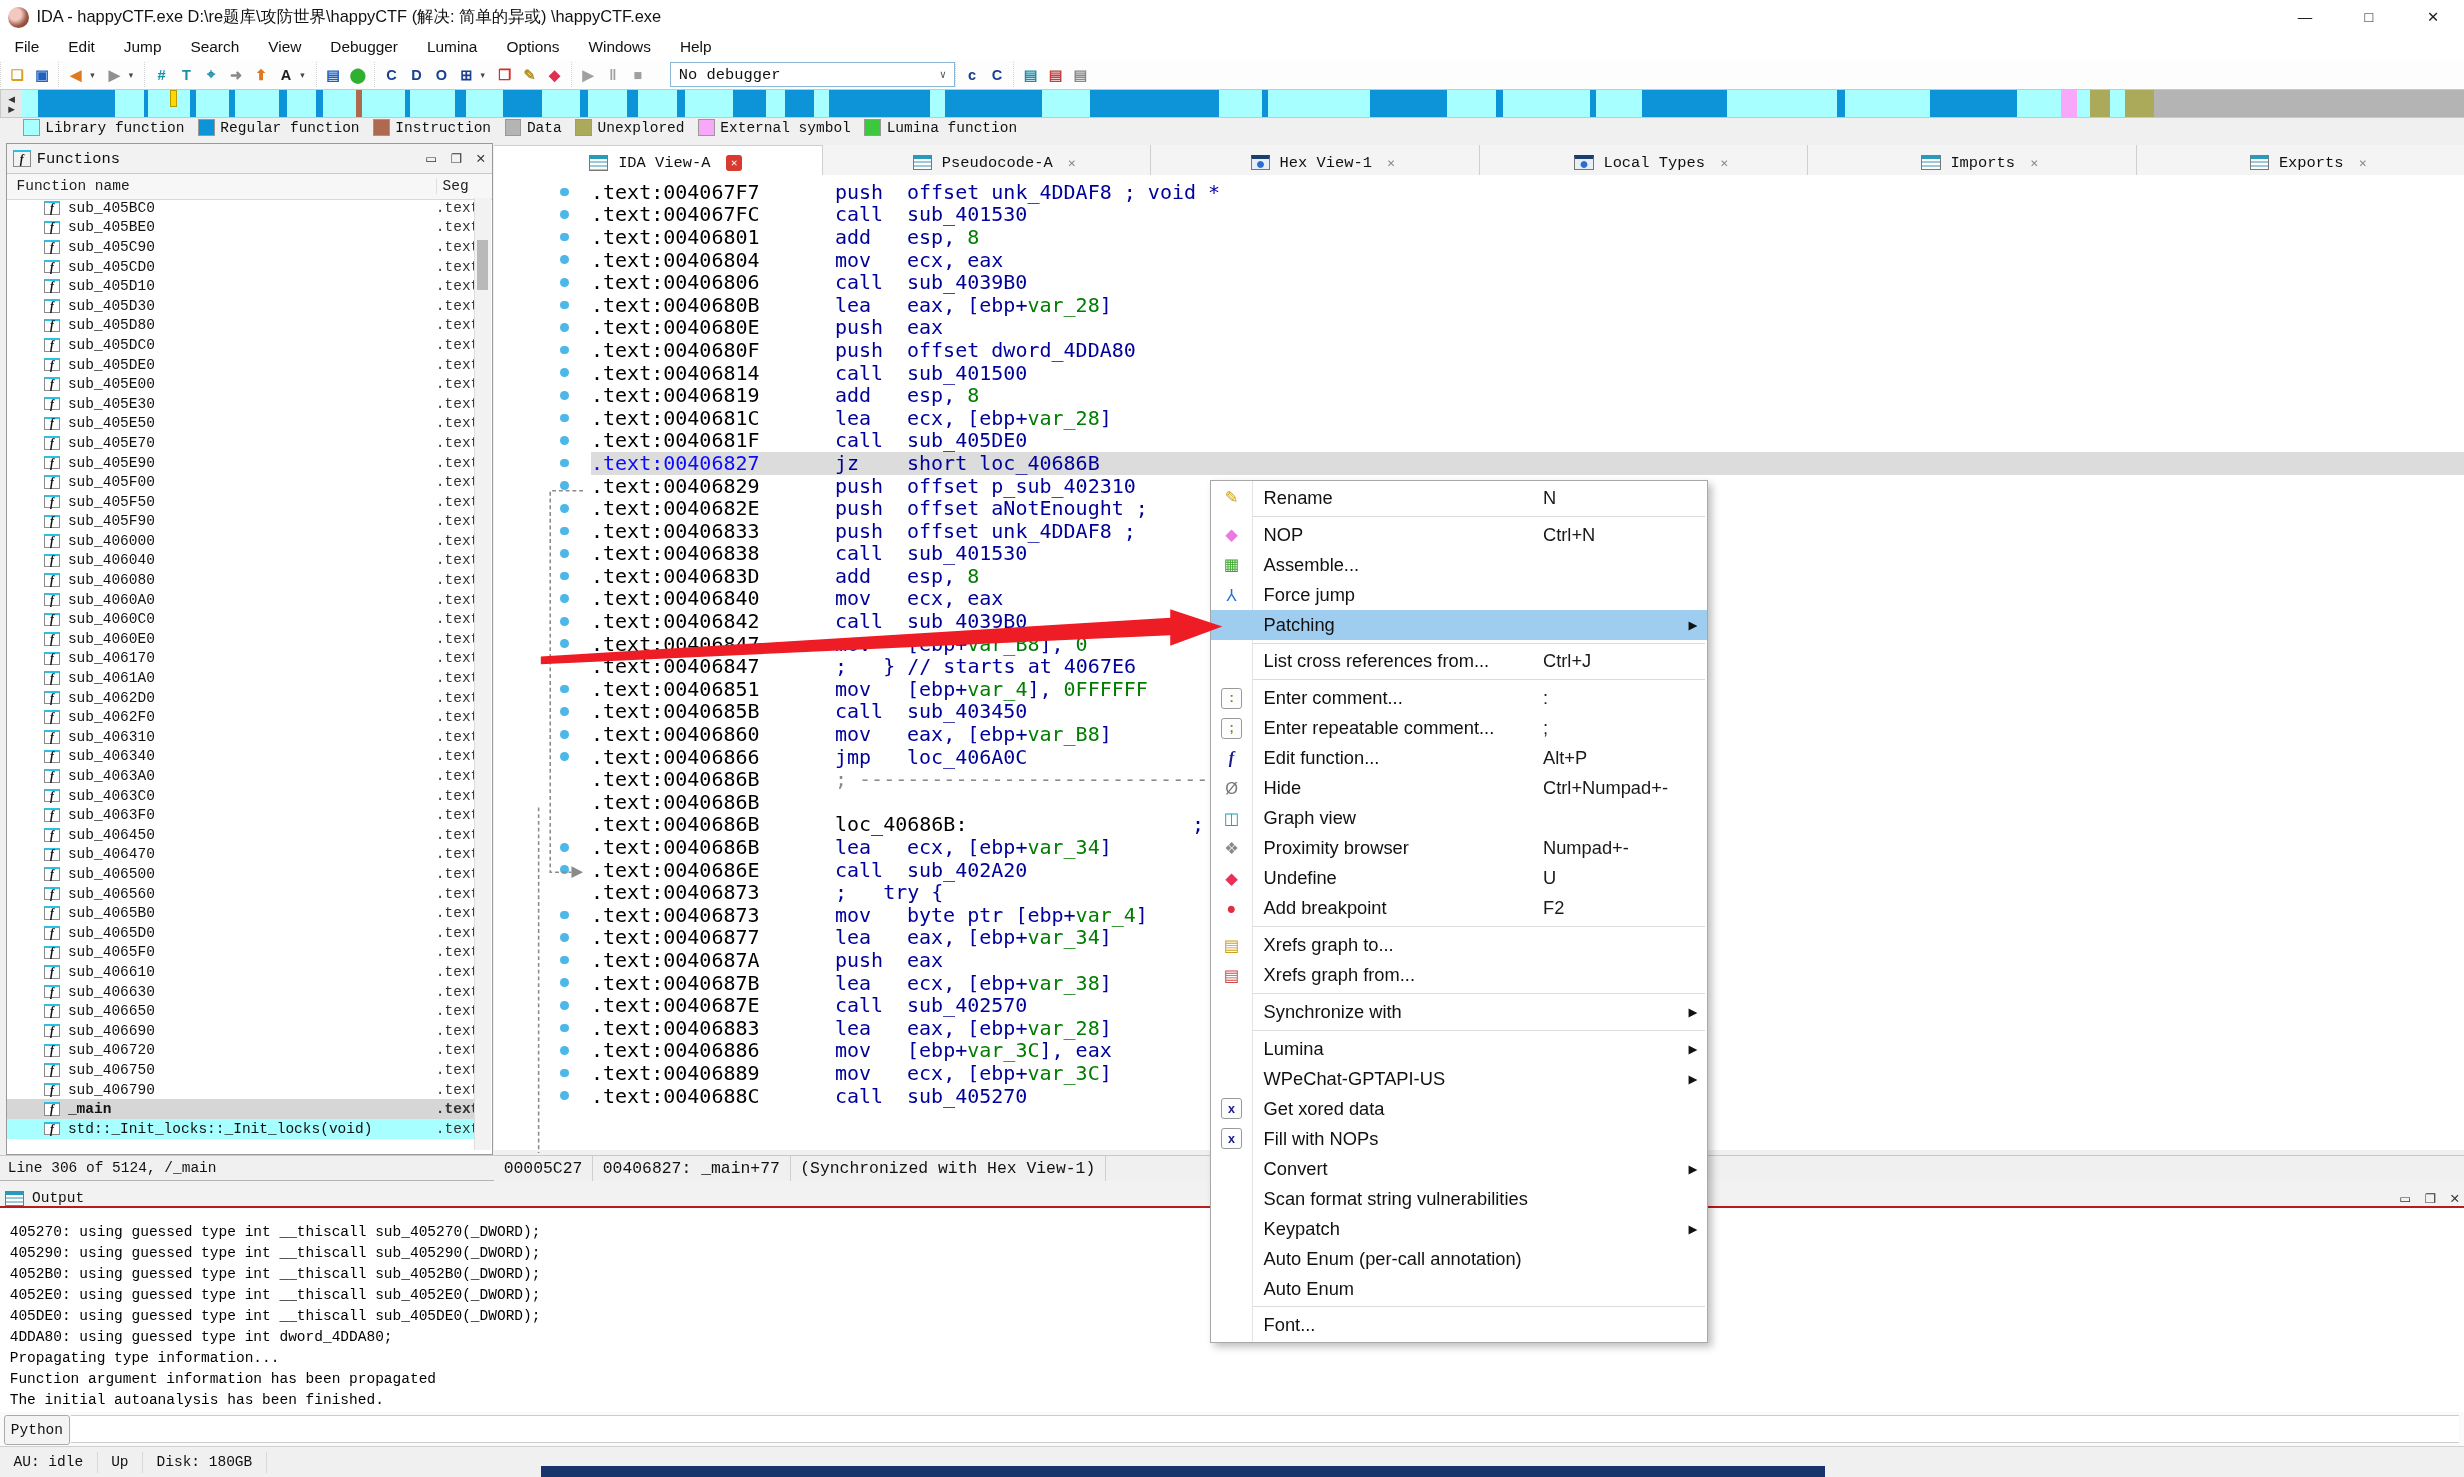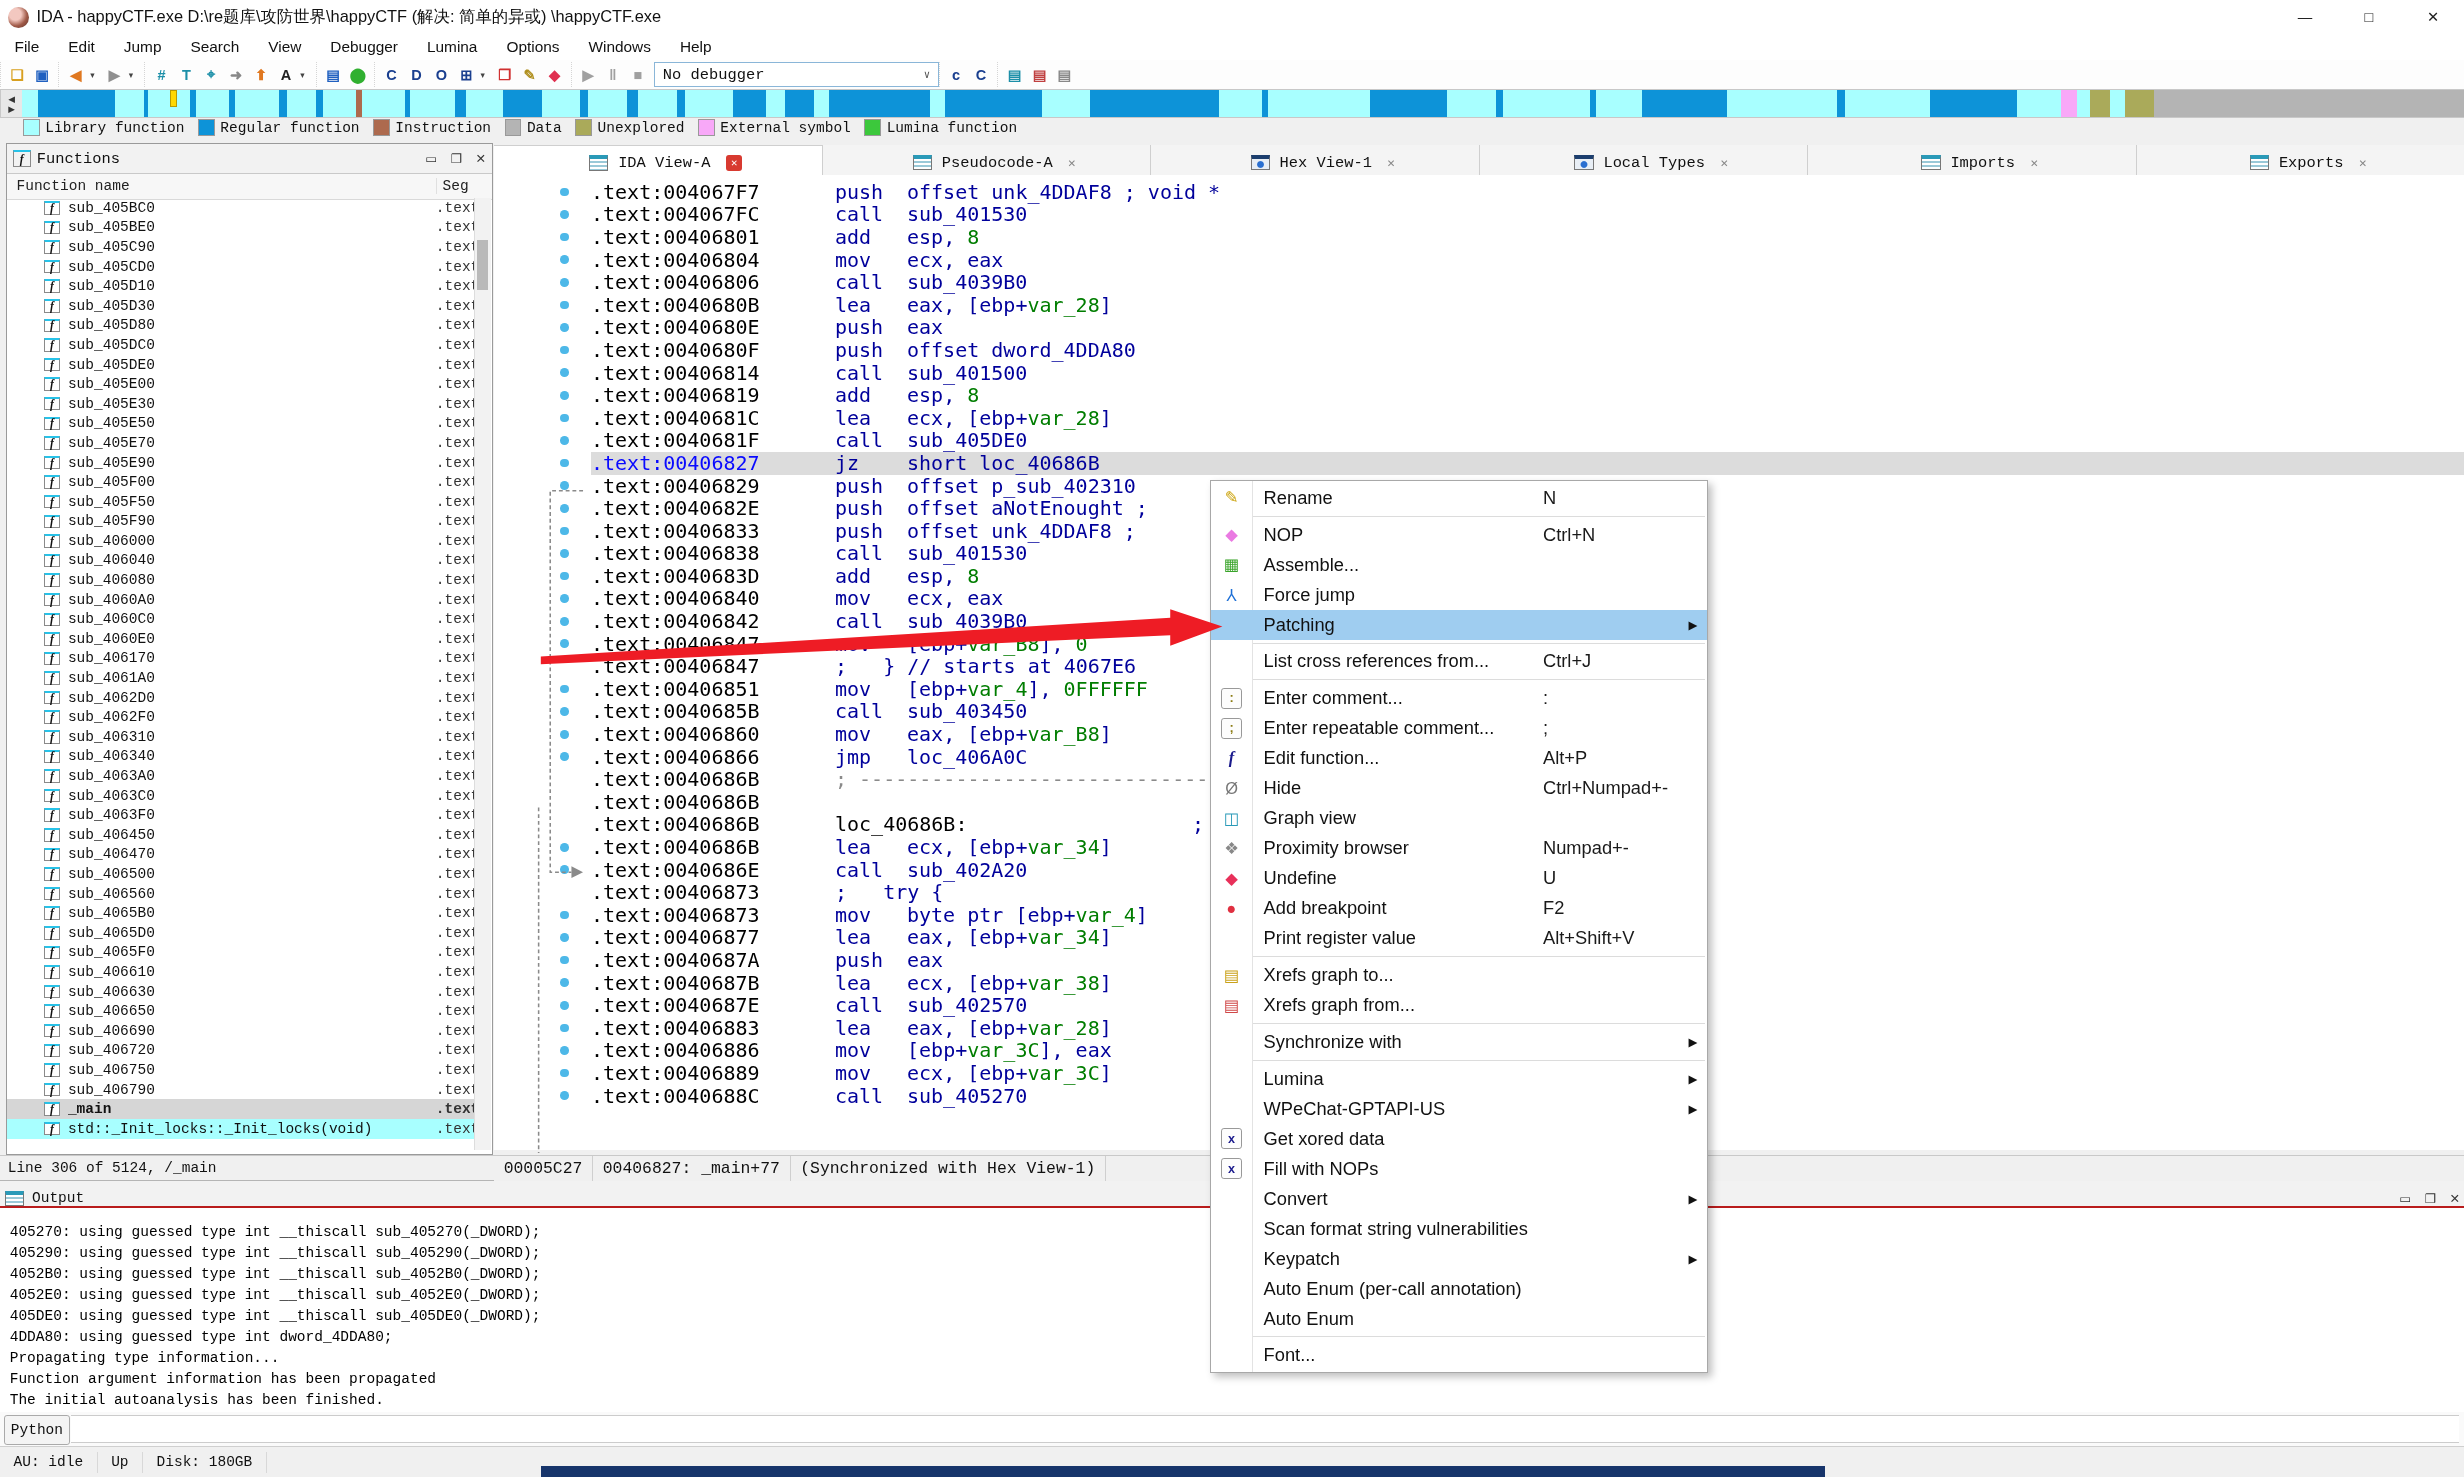--- a/index.html
+++ b/index.html
@@ -18,21 +18,21 @@
   
   #menubar{left:0;top:34px;width:2465px;height:26px;background:#fff;display:flex;align-items:center;border-bottom:1px solid #e8e8e8;}
   .menu-item{padding:0 14.5px;font-size:15.4px;height:26px;line-height:26px;}
   
   #toolbar{left:0;top:60px;width:2465px;height:29px;background:#fdfdfd;display:flex;align-items:center;}
   .tgroup{display:flex;align-items:center;border-left:1.9px dotted #d5d5d5;padding:0 5.8px;height:25px;gap:3.9px;}
   .tico{width:21px;height:21px;display:flex;align-items:center;justify-content:center;
         font-size:14.5px;font-weight:bold;border-radius:2.9px;}
   .tdrop{font-size:8.7px;color:#444;width:9.7px;}
   #dbg-combo{width:275px;height:23px;border:1px solid #8ab6d8;background:#fff;font-size:15.4px;
-     display:flex;align-items:center;padding-left:7.7px;font-family:"Liberation Mono",monospace;}
+     display:flex;align-items:center;padding-left:7.7px;font-family:"Liberation Mono",monospace;margin-left:16px;}
   #dbg-combo .arrow{margin-left:auto;margin-right:7.7px;font-size:10.6px;color:#555;}
   
   #navband{left:0;top:89px;width:2465px;height:29px;border:1px solid #c8c8c8;box-sizing:border-box;
     background:linear-gradient(90deg,
       #a8ffff 0 37px,#0d93d8 37px 114px,#a8ffff 114px 143px,#0d93d8 143px 147px,#a8ffff 147px 189px,
       #0d93d8 189px 195px,#a8ffff 195px 228px,#0d93d8 228px 234px,#a8ffff 234px 278px,#0d93d8 278px 286px,
       #a8ffff 286px 315px,#0d93d8 315px 322px,#a8ffff 322px 355px,#ad6a4e 355px 361px,#a8ffff 361px 404px,
       #0d93d8 404px 409px,#a8ffff 409px 454px,#0d93d8 454px 465px,#a8ffff 465px 502px,#0d93d8 502px 541px,
       #a8ffff 541px 579px,#0d93d8 579px 587px,#a8ffff 587px 626px,#0d93d8 626px 637px,#a8ffff 637px 676px,
       #0d93d8 676px 684px,#a8ffff 684px 732px,#0d93d8 732px 765px,#a8ffff 765px 784px,#0d93d8 784px 813px,
@@ -511,25 +511,20 @@
     <div class="mrow">
       <span class="mi" style="color: rgb(232, 48, 90);">◆</span>
       <span class="ml">Undefine</span>
       <span class="ms">U</span>
     </div>
     <div class="mrow">
       <span class="mi" style="color: rgb(224, 48, 64);">●</span>
       <span class="ml">Add breakpoint</span>
       <span class="ms">F2</span>
     </div>
-    <div class="mrow">
-      <span class="mi"></span>
-      <span class="ml">Print register value</span>
-      <span class="ms">Alt+Shift+V</span>
-    </div>
     <div class="msep"></div>
     <div class="mrow">
       <span class="mi" style="color: rgb(202, 162, 26);">▤</span>
       <span class="ml">Xrefs graph to...</span>
       <span class="ms"></span>
     </div>
     <div class="mrow">
       <span class="mi" style="color: rgb(208, 72, 72);">▤</span>
       <span class="ml">Xrefs graph from...</span>
       <span class="ms"></span>

